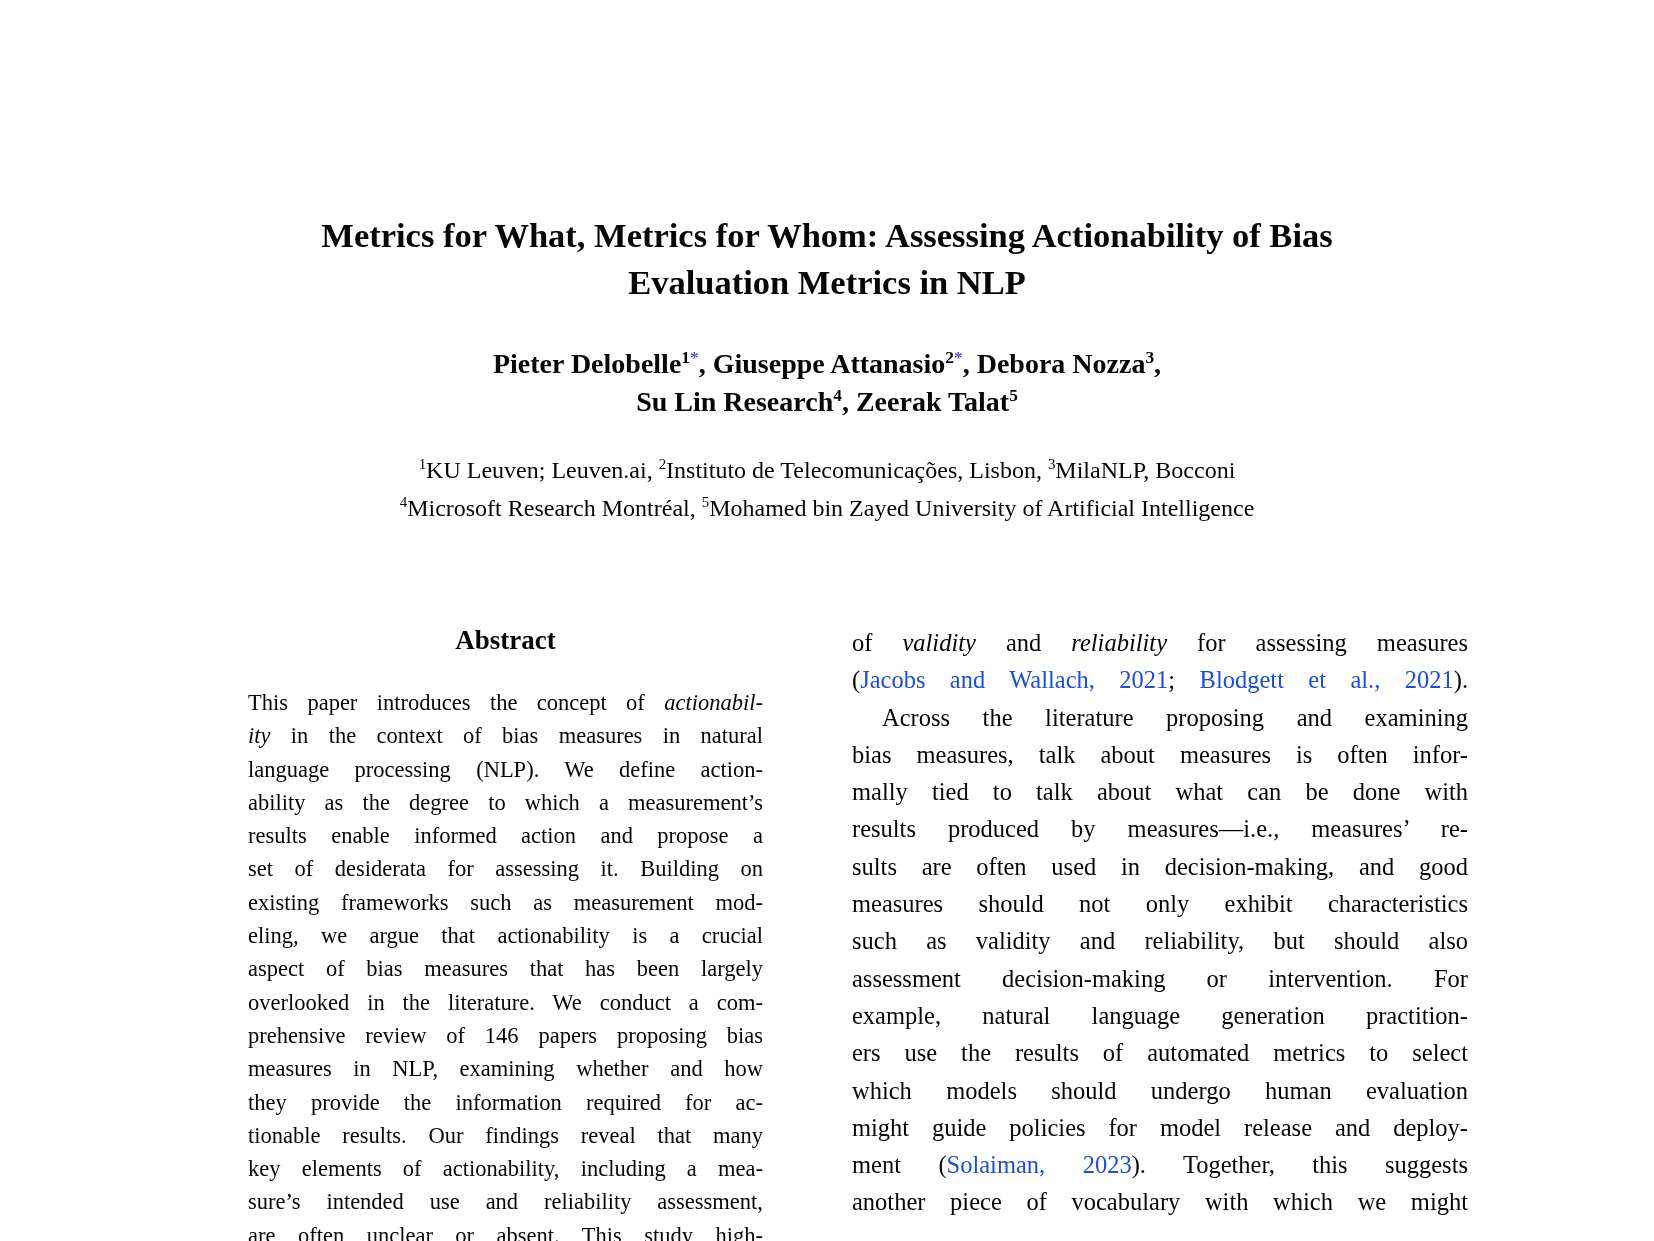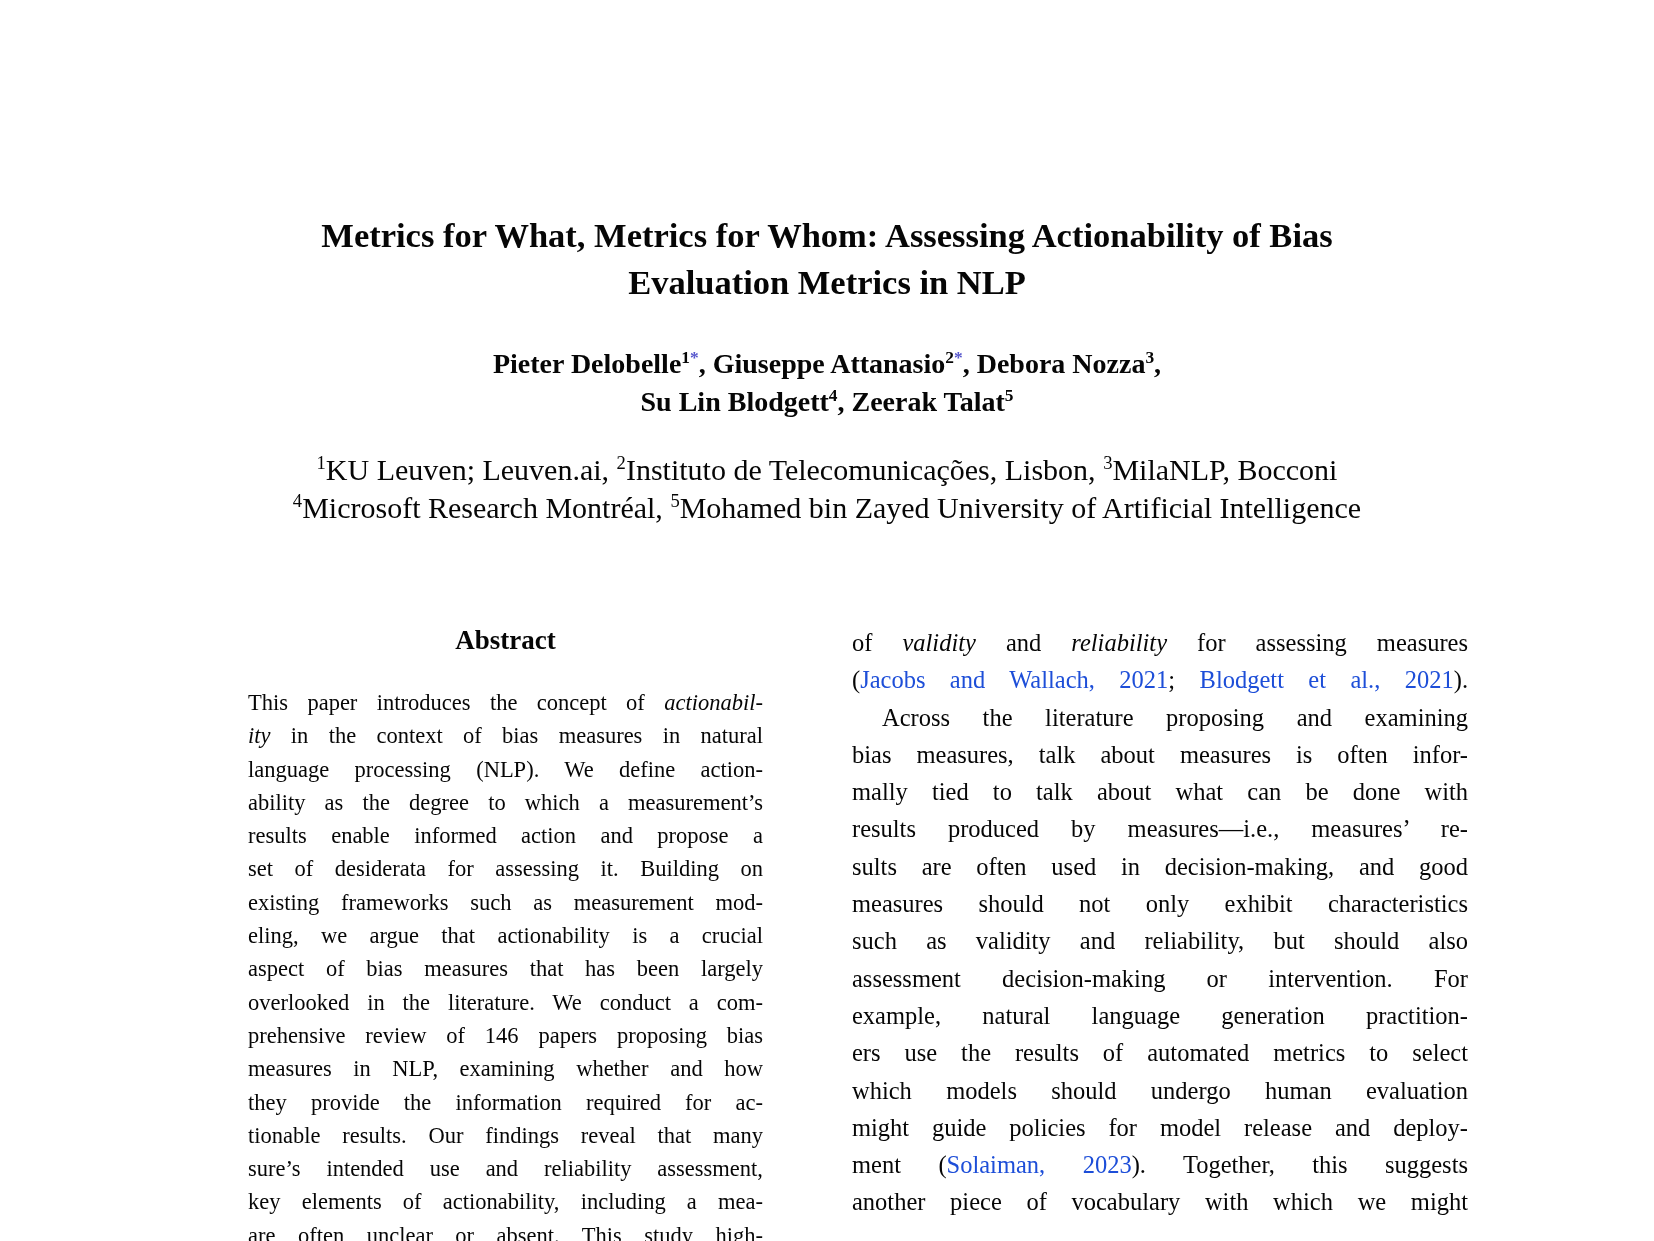--- a/index.html
+++ b/index.html
@@ -19,21 +19,21 @@
     font-size: 34.5px; line-height: 47px;
   }
   .authors-block {
     position: absolute; left: 0; top: 327px; width: 100%;
     text-align: center; font-weight: bold;
     font-size: 28px; line-height: 38px;
   }
   .affils-block {
     position: absolute; left: 0; top: 433px; width: 100%;
     text-align: center;
-    font-size: 30px; line-height: 38px;
+    font-size: 24px; line-height: 38px;
   }
   .abstract-col { position: absolute; left: 248px; top: 604px; width: 515px; }
   .abstract-heading {
     text-align: center; font-weight: bold;
     font-size: 27px; line-height: 36px; margin-bottom: 28px;
   }
   .abstract-col .line { font-size: 22.5px; line-height: 33.3px; }
   .body-col { position: absolute; left: 852px; top: 606px; width: 616px; }
   .body-col .line { font-size: 24.5px; line-height: 37.3px; }
   .just .line { text-align: justify; text-align-last: justify; }
@@ -51,21 +51,21 @@
 
 <div class="page">
 
   <div class="title-block">
     <div>Metrics for What, Metrics for Whom: Assessing Actionability of Bias</div>
     <div>Evaluation Metrics in NLP</div>
   </div>
 
   <div class="authors-block center-lines">
       <div class="line"><span>Pieter Delobelle</span><span class="s-sup">1</span><span class="s-supstar">*</span><span>, Giuseppe Attanasio</span><span class="s-sup">2</span><span class="s-supstar">*</span><span>, Debora Nozza</span><span class="s-sup">3</span><span>,</span></div>
-      <div class="line"><span>Su Lin Blodgett</span><span class="s-sup">4</span><span>, Zeerak Talat</span><span class="s-sup">5</span></div>
+      <div class="line"><span>Su Lin Research</span><span class="s-sup">4</span><span>, Zeerak Talat</span><span class="s-sup">5</span></div>
     </div>
 
   <div class="affils-block center-lines">
       <div class="line"><span class="s-sup">1</span><span>KU Leuven; Leuven.ai, </span><span class="s-sup">2</span><span>Instituto de Telecomunicações, Lisbon, </span><span class="s-sup">3</span><span>MilaNLP, Bocconi</span></div>
       <div class="line"><span class="s-sup">4</span><span>Microsoft Research Montréal, </span><span class="s-sup">5</span><span>Mohamed bin Zayed University of Artificial Intelligence</span></div>
     </div>
 
   <div class="abstract-col just">
     <div class="abstract-heading">Abstract</div>
     <div>
@@ -76,22 +76,22 @@
         <div class="line"><span>results enable informed action and propose a</span></div>
         <div class="line"><span>set of desiderata for assessing it. Building on</span></div>
         <div class="line"><span>existing frameworks such as measurement mod-</span></div>
         <div class="line"><span>eling, we argue that actionability is a crucial</span></div>
         <div class="line"><span>aspect of bias measures that has been largely</span></div>
         <div class="line"><span>overlooked in the literature. We conduct a com-</span></div>
         <div class="line"><span>prehensive review of 146 papers proposing bias</span></div>
         <div class="line"><span>measures in NLP, examining whether and how</span></div>
         <div class="line"><span>they provide the information required for ac-</span></div>
         <div class="line"><span>tionable results. Our findings reveal that many</span></div>
+        <div class="line"><span>key elements of actionability, including a mea-</span></div>
         <div class="line"><span>sure’s intended use and reliability assessment,</span></div>
-        <div class="line"><span>key elements of actionability, including a mea-</span></div>
         <div class="line"><span>are often unclear or absent. This study high-</span></div>
       </div>
   </div>
 
   <div class="body-col just">
     <div>
         <div class="line"><span>of </span><span class="s-i">validity</span><span> and </span><span class="s-i">reliability</span><span> for assessing measures</span></div>
         <div class="line"><span>(</span><span class="s-link">Jacobs and Wallach, 2021</span><span>; </span><span class="s-link">Blodgett et al., 2021</span><span>).</span></div>
       </div>
     <div>

